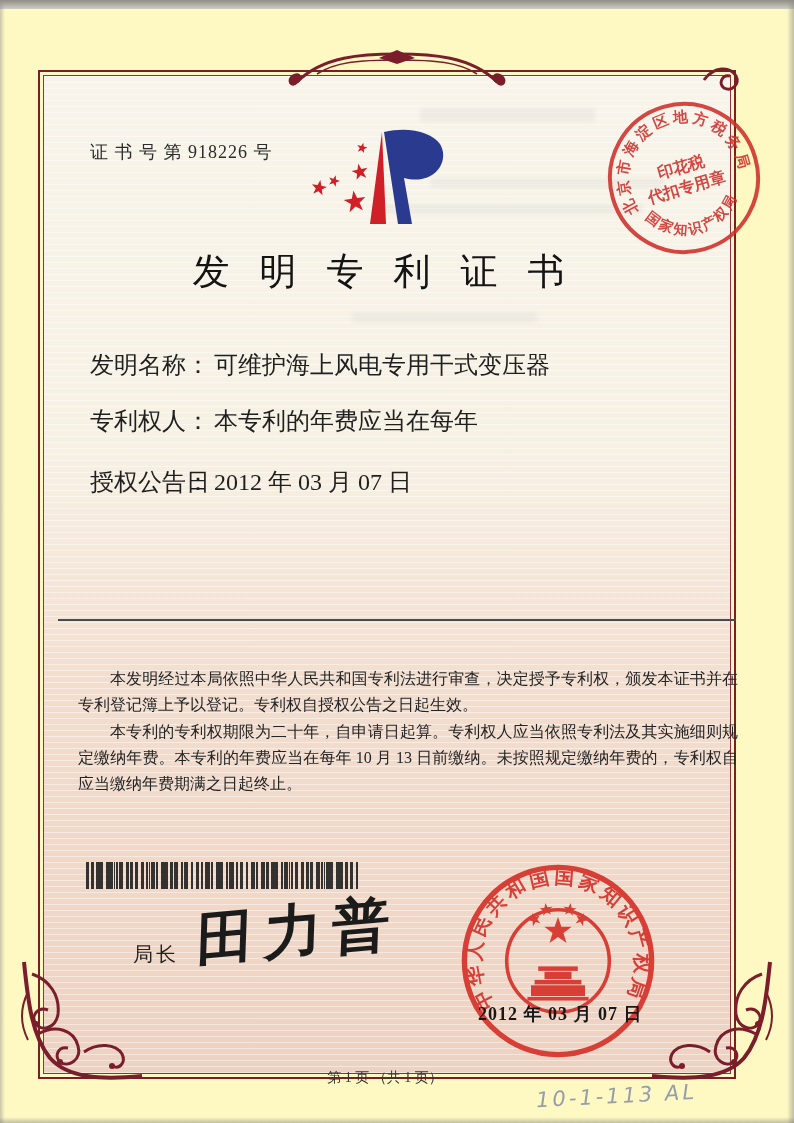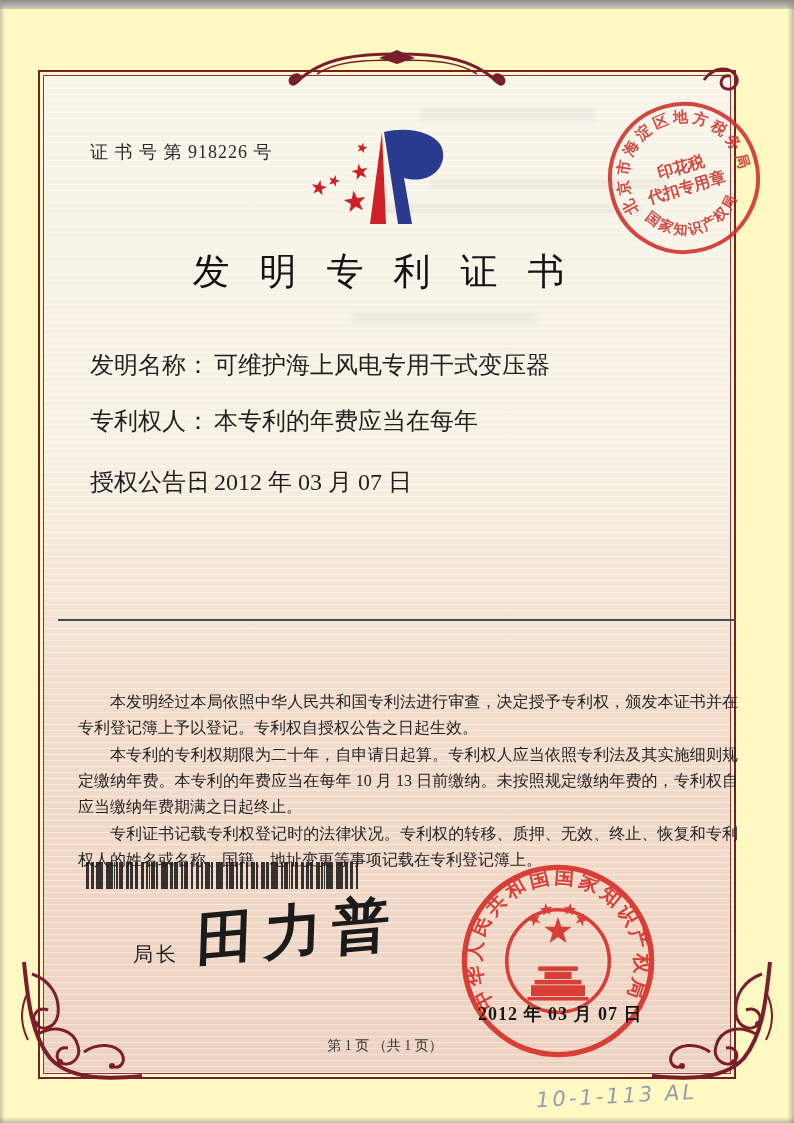--- a/index.html
+++ b/index.html
@@ -39,21 +39,21 @@
         letter-spacing:30px;text-indent:30px;color:#141414;z-index:5;}
 
   .fields{position:absolute;left:90px;top:349px;z-index:5;font-size:24px;color:#1f1f1f;}
   .f-row{height:56px;white-space:nowrap;}
   .f-row.last{margin-top:5px;}
   .f-label{display:inline-block;width:96px;text-align:justify;text-align-last:justify;}
   .f-value{margin-left:4px;}
 
   .divider{position:absolute;left:58px;top:619px;width:678px;border-top:2px solid #4a4a4a;z-index:5;}
 
-  .paras{position:absolute;left:78px;top:689px;width:660px;z-index:5;
+  .paras{position:absolute;left:78px;top:666px;width:660px;z-index:5;
         font-size:16px;line-height:26px;text-align:justify;color:#242424;}
   .paras p{margin:0 0 1px 0;text-indent:2em;}
 
   .barcode{position:absolute;left:86px;top:862px;width:272px;height:27px;z-index:5;
         background:
           repeating-linear-gradient(90deg,#1a1a1a 0 2px,transparent 2px 5px),
           repeating-linear-gradient(90deg,#1a1a1a 0 1px,transparent 1px 7px),
           repeating-linear-gradient(90deg,#1a1a1a 0 3px,transparent 3px 11px);
         opacity:.88;}
 
@@ -61,21 +61,21 @@
   .sig-name{position:absolute;left:196px;top:893px;font-size:58px;letter-spacing:10px;color:#1b1b1b;
         font-family:"DejaVu Sans","Liberation Sans",sans-serif;font-weight:bold;
         transform:rotate(-5deg) skewX(-7deg);z-index:6;}
 
   .seal{position:absolute;left:459px;top:862px;z-index:5;opacity:.93;}
   .issue-date{position:absolute;left:478px;top:1002px;font-size:18px;font-weight:bold;
         letter-spacing:1px;color:#171717;z-index:7;}
 
   .tax-stamp{position:absolute;left:594px;top:88px;transform:rotate(-16deg);opacity:.88;z-index:6;}
 
-  .footer{position:absolute;left:38px;top:1037px;width:694px;text-align:center;
+  .footer{position:absolute;left:38px;top:1069px;width:694px;text-align:center;
         font-size:14px;color:#333;z-index:5;}
 
   .note{position:absolute;left:536px;top:1084px;font-size:21px;color:#7d87a5;
         font-family:"DejaVu Sans","Liberation Sans",sans-serif;font-style:italic;
         letter-spacing:3px;transform:rotate(-3deg);opacity:.8;z-index:6;}
 </style>
 </head>
 <body>
 
 <div class="page">
@@ -165,21 +165,20 @@
     <div class="f-row last">
       <span class="f-label">授权公告日</span><span>：</span><span class="f-value">2012 年 03 月 07 日</span>
     </div>
   </div>
 
   <div class="divider"></div>
 
   <div class="paras">
     <p>本发明经过本局依照中华人民共和国专利法进行审查，决定授予专利权，颁发本证书并在专利登记簿上予以登记。专利权自授权公告之日起生效。</p>
     <p>本专利的专利权期限为二十年，自申请日起算。专利权人应当依照专利法及其实施细则规定缴纳年费。本专利的年费应当在每年 10 月 13 日前缴纳。未按照规定缴纳年费的，专利权自应当缴纳年费期满之日起终止。</p>
-    <p>专利证书记载专利权登记时的法律状况。专利权的转移、质押、无效、终止、恢复和专利权人的姓名或名称、国籍、地址变更等事项记载在专利登记簿上。</p>
   </div>
 
   <div class="barcode"></div>
 
   <div class="sig-title">局长</div>
   <div class="sig-name">田力普</div>
 
   <svg class="seal" width="198" height="198" viewBox="0 0 220 220">
     <defs>
       <path id="sealArc" d="M 39.6,159.4 A 86,86 0 1 1 180.4,159.4" fill="none"></path>

